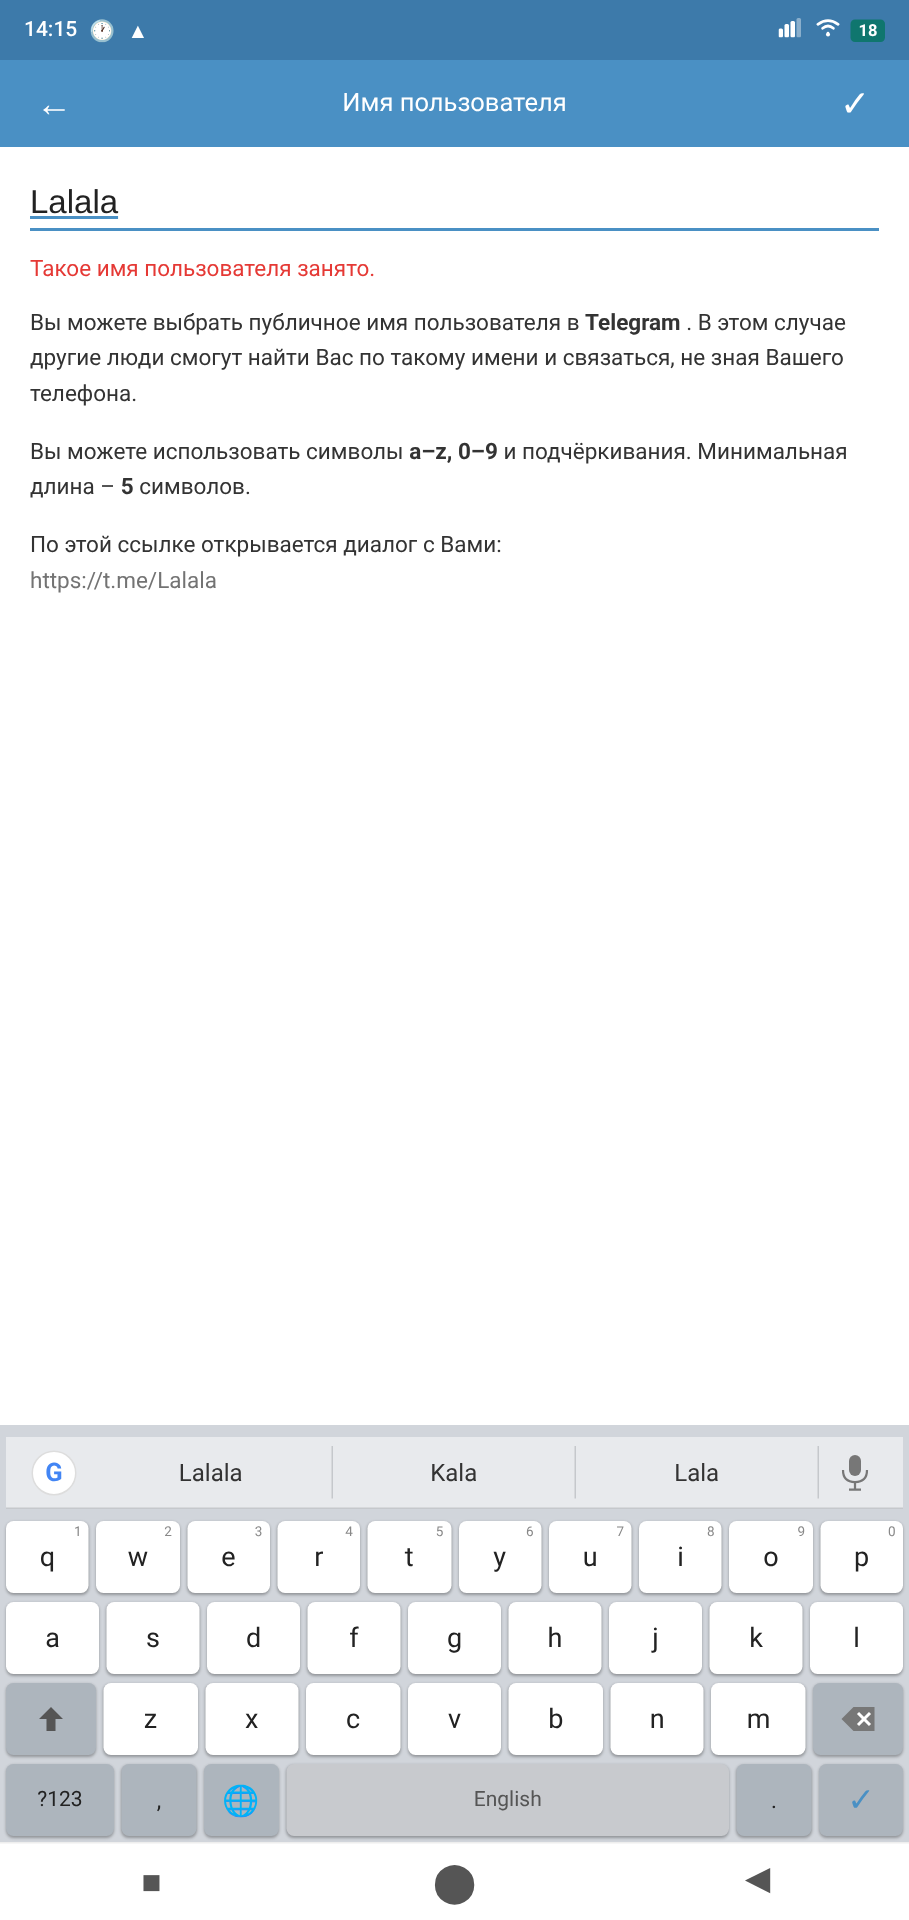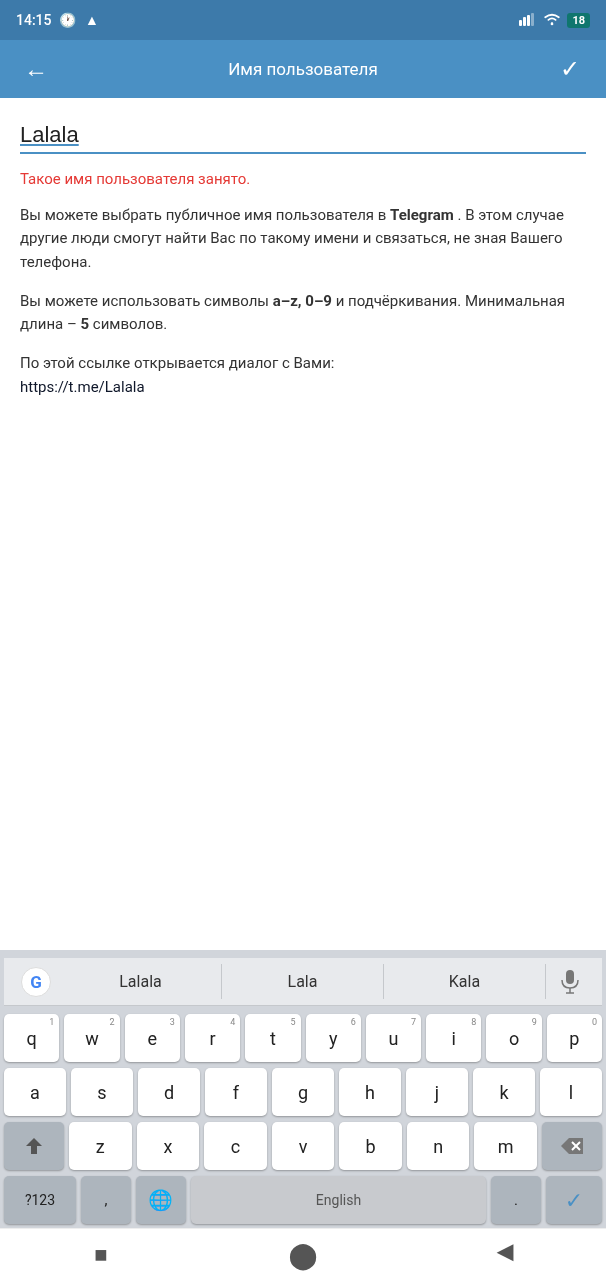--- a/index.html
+++ b/index.html
@@ -101,21 +101,21 @@
       font-size: 15px;
       color: #333;
       line-height: 1.55;
       margin-bottom: 16px;
     }
     .info-text strong {
       font-weight: 700;
     }
 
     .link-text {
-      color: #0f172a;
+      color: #737373;
       font-size: 15px;
       text-decoration: none;
     }
 
     
     .keyboard {
       position: absolute;
       bottom: 52px;
       left: 0;
       width: 606px;
@@ -354,22 +354,22 @@
   </div>
 </div>
 
 <div class="keyboard">
 
   <div class="suggestions-row">
     <div class="suggestion-google">
       <div class="g-logo">G</div>
     </div>
     <div class="suggestion-item">Lalala</div>
+    <div class="suggestion-item">Kala</div>
     <div class="suggestion-item">Lala</div>
-    <div class="suggestion-item">Kala</div>
     <div class="suggestion-mic">
       <svg width="18" height="24" viewBox="0 0 18 24" fill="none">
         <rect x="5" y="0" width="8" height="14" rx="4" fill="#777"></rect>
         <path d="M1 10 Q1 18 9 18 Q17 18 17 10" stroke="#777" stroke-width="1.5" fill="none"></path>
         <line x1="9" y1="18" x2="9" y2="23" stroke="#777" stroke-width="1.5"></line>
         <line x1="5" y1="23" x2="13" y2="23" stroke="#777" stroke-width="1.5"></line>
       </svg>
     </div>
   </div>
 

